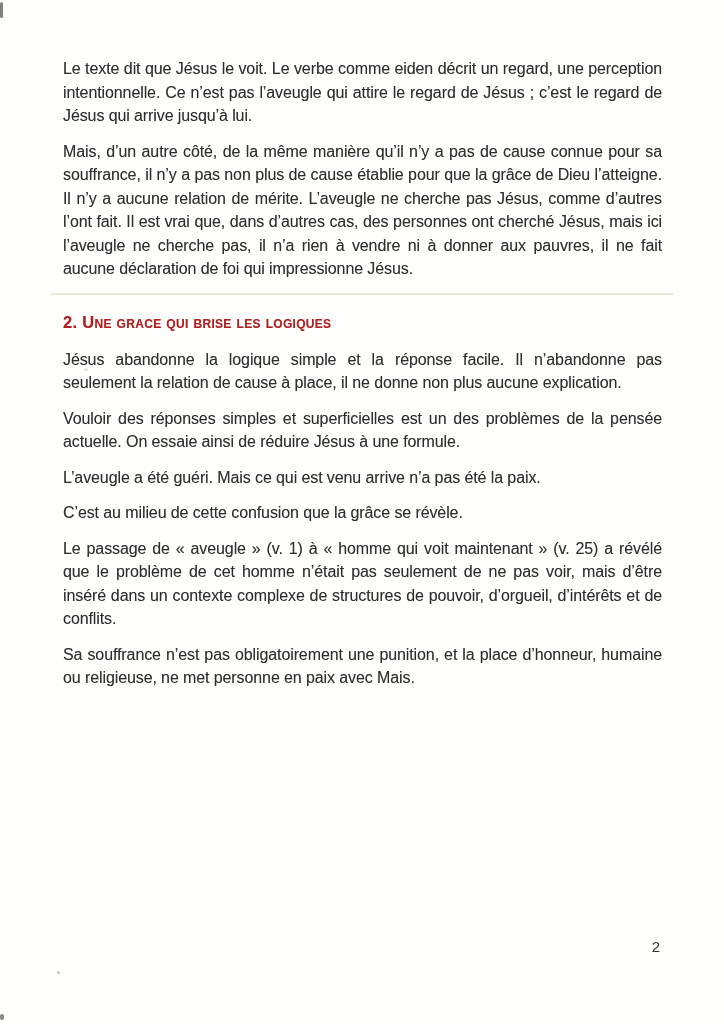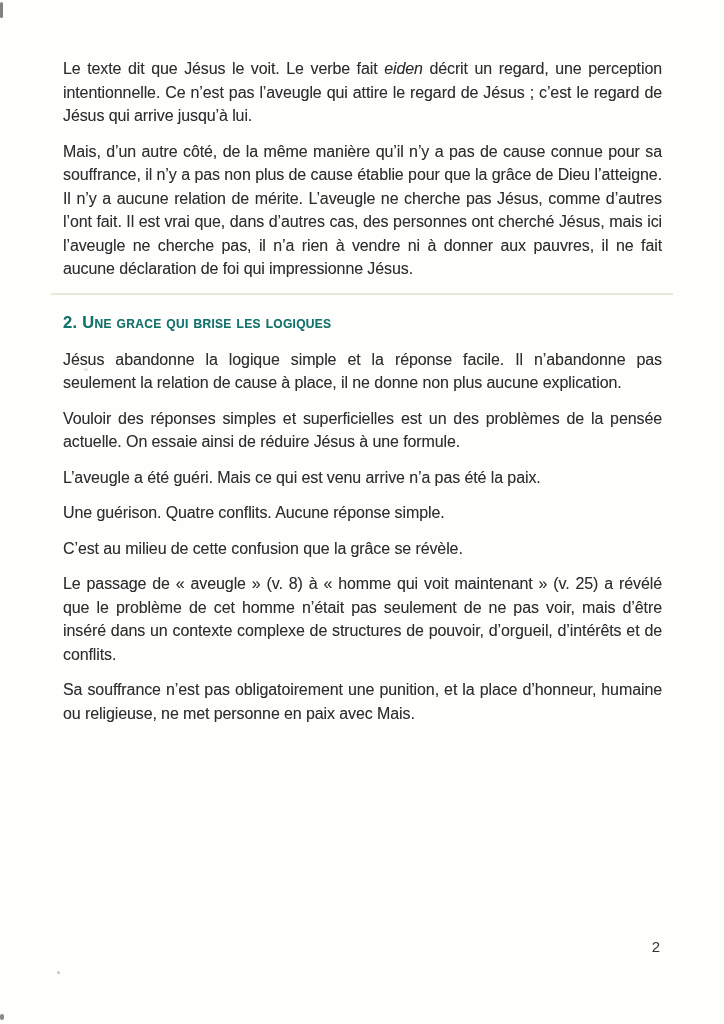--- a/index.html
+++ b/index.html
@@ -24,35 +24,35 @@
   }
   p.body-par {
     margin: 0 0 12px 0;
     font-size: 16px;
     line-height: 23.5px;
     text-align: justify;
     color: #2e2e2e;
     letter-spacing: -0.1px;
     text-shadow: 0 0 0.3px rgba(40,40,40,0.35);
   }
-  .italic-term { font-style: italic; }
+  .italic-term { }
   .divider {
     border: none;
     height: 0;
     border-top: 2px solid #eae8d6;
     margin: 4px 0 18px -12px;
     width: calc(100% + 23px);
   }
   h2.section-heading {
     margin: 0 0 16px 0;
     font-size: 16.5px;
     font-weight: 700;
     font-variant: small-caps;
     letter-spacing: 0.3px;
-    color: #0f766e;
+    color: #b91c1c;
     text-shadow: 0 0 0.3px rgba(20,20,20,0.35);
   }
   .page-number {
     position: absolute;
     top: 938px;
     right: 64px;
     font-size: 15px;
     color: #333333;
   }
   
@@ -69,42 +69,41 @@
   .speck.s2 { left: 0px;   top: 1014px; width: 4px; height: 6px; background:#555; opacity: 0.7; border-radius: 2px; }
   .speck.s3 { left: 84px;  top: 368px;  width: 4px; height: 3px; opacity: 0.25; }
 </style>
 </head>
 <body>
 
 <div class="page">
 
   <div class="content">
 
-    <p class="body-par"><span>Le texte dit que Jésus le voit. Le verbe fait </span><span class="italic-term">eiden</span><span> décrit un regard, une perception intentionnelle. Ce n’est pas l’aveugle qui attire le regard de Jésus ; c’est le regard de Jésus qui arrive jusqu’à lui.</span></p>
+    <p class="body-par"><span>Le texte dit que Jésus le voit. Le verbe comme </span><span class="italic-term">eiden</span><span> décrit un regard, une perception intentionnelle. Ce n’est pas l’aveugle qui attire le regard de Jésus ; c’est le regard de Jésus qui arrive jusqu’à lui.</span></p>
 
     <p class="body-par">Mais, d’un autre côté, de la même manière qu’il n’y a pas de cause connue pour sa souffrance, il n’y a pas non plus de cause établie pour que la grâce de Dieu l’atteigne. Il n’y a aucune relation de mérite. L’aveugle ne cherche pas Jésus, comme d’autres l’ont fait. Il est vrai que, dans d’autres cas, des personnes ont cherché Jésus, mais ici l’aveugle ne cherche pas, il n’a rien à vendre ni à donner aux pauvres, il ne fait aucune déclaration de foi qui impressionne Jésus.</p>
 
 
 
     <hr class="divider">
 
     <h2 class="section-heading">2. Une grace qui brise les logiques</h2>
 
     <p class="body-par">Jésus abandonne la logique simple et la réponse facile. Il n’abandonne pas seulement la relation de cause à place, il ne donne non plus aucune explication.</p>
 
     <p class="body-par">Vouloir des réponses simples et superficielles est un des problèmes de la pensée actuelle. On essaie ainsi de réduire Jésus à une formule.</p>
 
     <p class="body-par">L’aveugle a été guéri. Mais ce qui est venu arrive n’a pas été la paix.</p>
 
 
-    <p class="body-par">Une guérison. Quatre conflits. Aucune réponse simple.</p>
 
     <p class="body-par">C’est au milieu de cette confusion que la grâce se révèle.</p>
 
-    <p class="body-par">Le passage de « aveugle » (v. 8) à « homme qui voit maintenant » (v. 25) a révélé que le problème de cet homme n’était pas seulement de ne pas voir, mais d’être inséré dans un contexte complexe de structures de pouvoir, d’orgueil, d’intérêts et de conflits.</p>
+    <p class="body-par">Le passage de « aveugle » (v. 1) à « homme qui voit maintenant » (v. 25) a révélé que le problème de cet homme n’était pas seulement de ne pas voir, mais d’être inséré dans un contexte complexe de structures de pouvoir, d’orgueil, d’intérêts et de conflits.</p>
 
     <p class="body-par">Sa souffrance n’est pas obligatoirement une punition, et la place d’honneur, humaine ou religieuse, ne met personne en paix avec Mais.</p>
 
   </div>
 
   <div class="page-number">2</div>
 
   <div class="speck corner-mark"></div>
   <div class="speck s1"></div>
   <div class="speck s2"></div>

